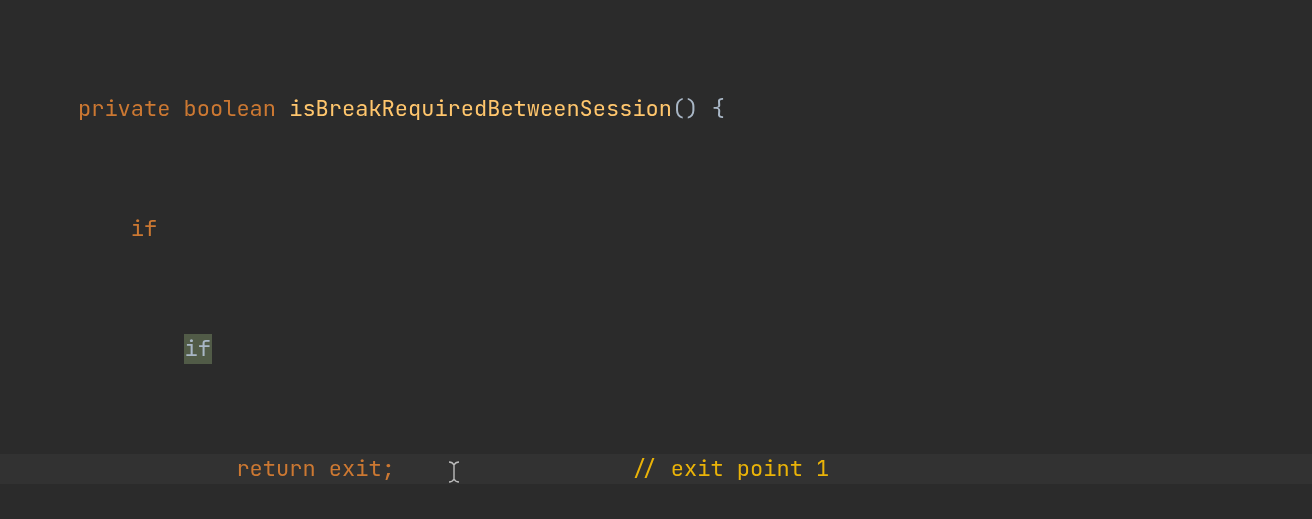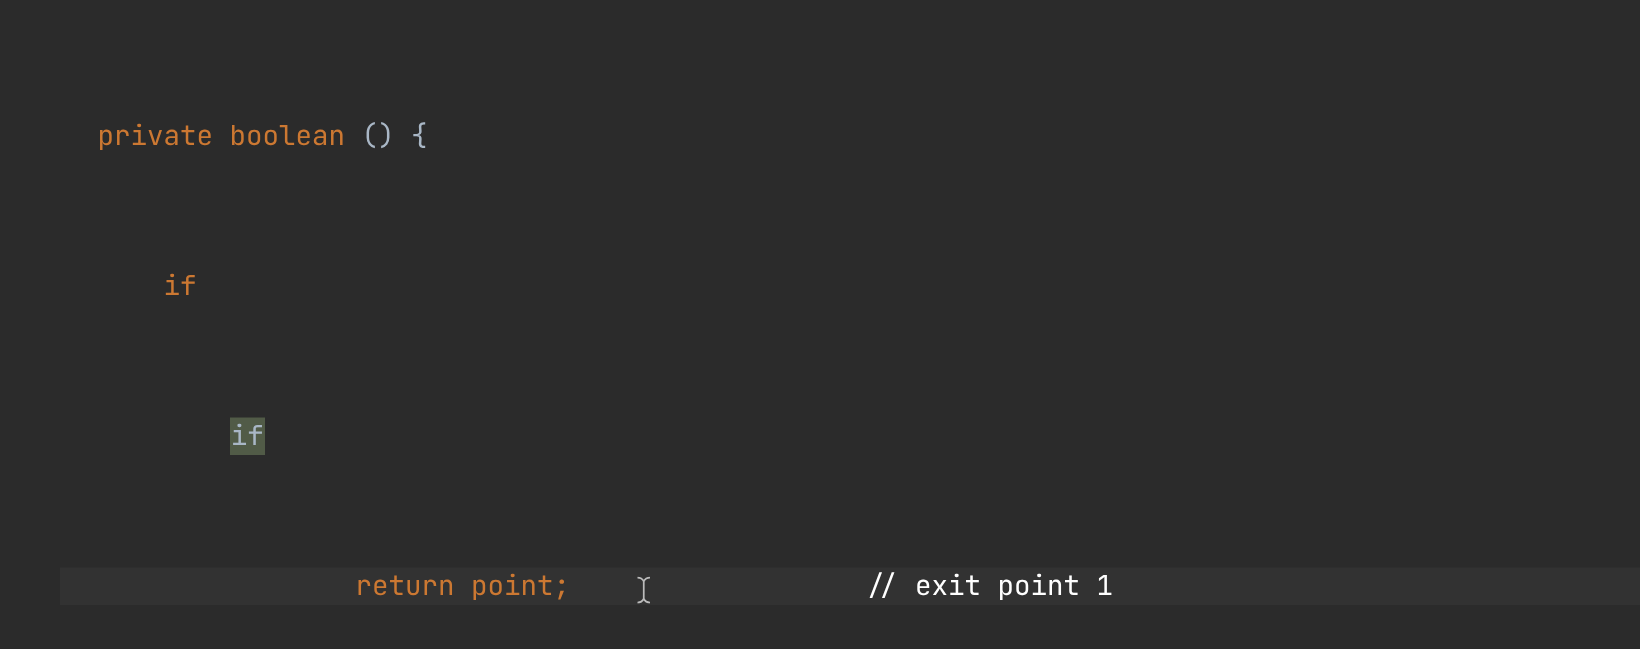--- a/index.html
+++ b/index.html
@@ -18,48 +18,47 @@
   }
   .line{
     display:flex;
     height:30px;
     align-items:center;
     padding-left:78px;
     position:relative;
   }
   .line.current{
     background:#323232;
-    margin-left:48px;
   }
   .kw{color:#cc7832;}          
   .mname{color:#ffc66d;}         
-  .comment{color:#ffffff;} 
+  .comment{color:#eab308;} 
   .boxed{background:#515b47;color:#a9b7c6;padding:0 1px;}
   .caret{
     display:inline-block;
     width:12px;
     height:22px;
     position:relative;
     top:3px;
     color:#bbbbbb;
   }
   .caret svg{width:12px;height:22px;display:block;}
 </style>
 </head>
 <body>
 
 <div class="editor">
 
-  <div class="line"><span class="kw">private</span><span> </span><span class="kw">boolean</span><span> </span><span>() {</span></div>
+  <div class="line"><span class="kw">private</span><span> </span><span class="kw">boolean</span><span> </span><span class="mname">isBreakRequiredBetweenSession</span><span>() {</span></div>
 
   <div class="line"><span>    </span><span class="kw">if</span></div>
 
   <div class="line"><span>        </span><span class="kw boxed">if</span></div>
 
-  <div class="line current"><span>            </span><span class="kw">return</span><span class="kw"> point</span><span class="kw">;</span><span>    </span><span class="caret"><svg viewBox="0 0 12 22">
+  <div class="line current"><span>            </span><span class="kw">return</span><span class="kw"> exit</span><span class="kw">;</span><span>    </span><span class="caret"><svg viewBox="0 0 12 22">
           <path d="M1 1 C3 1 5 2 6 4 C7 2 9 1 11 1 M6 4 L6 18 M1 21 C3 21 5 20 6 18 C7 20 9 21 11 21" stroke="#bbbbbb" stroke-width="1.4" fill="none"></path>
         </svg></span><span>             </span><span class="comment">// exit point 1</span></div>
 
   
 
   
 
   
 
   

